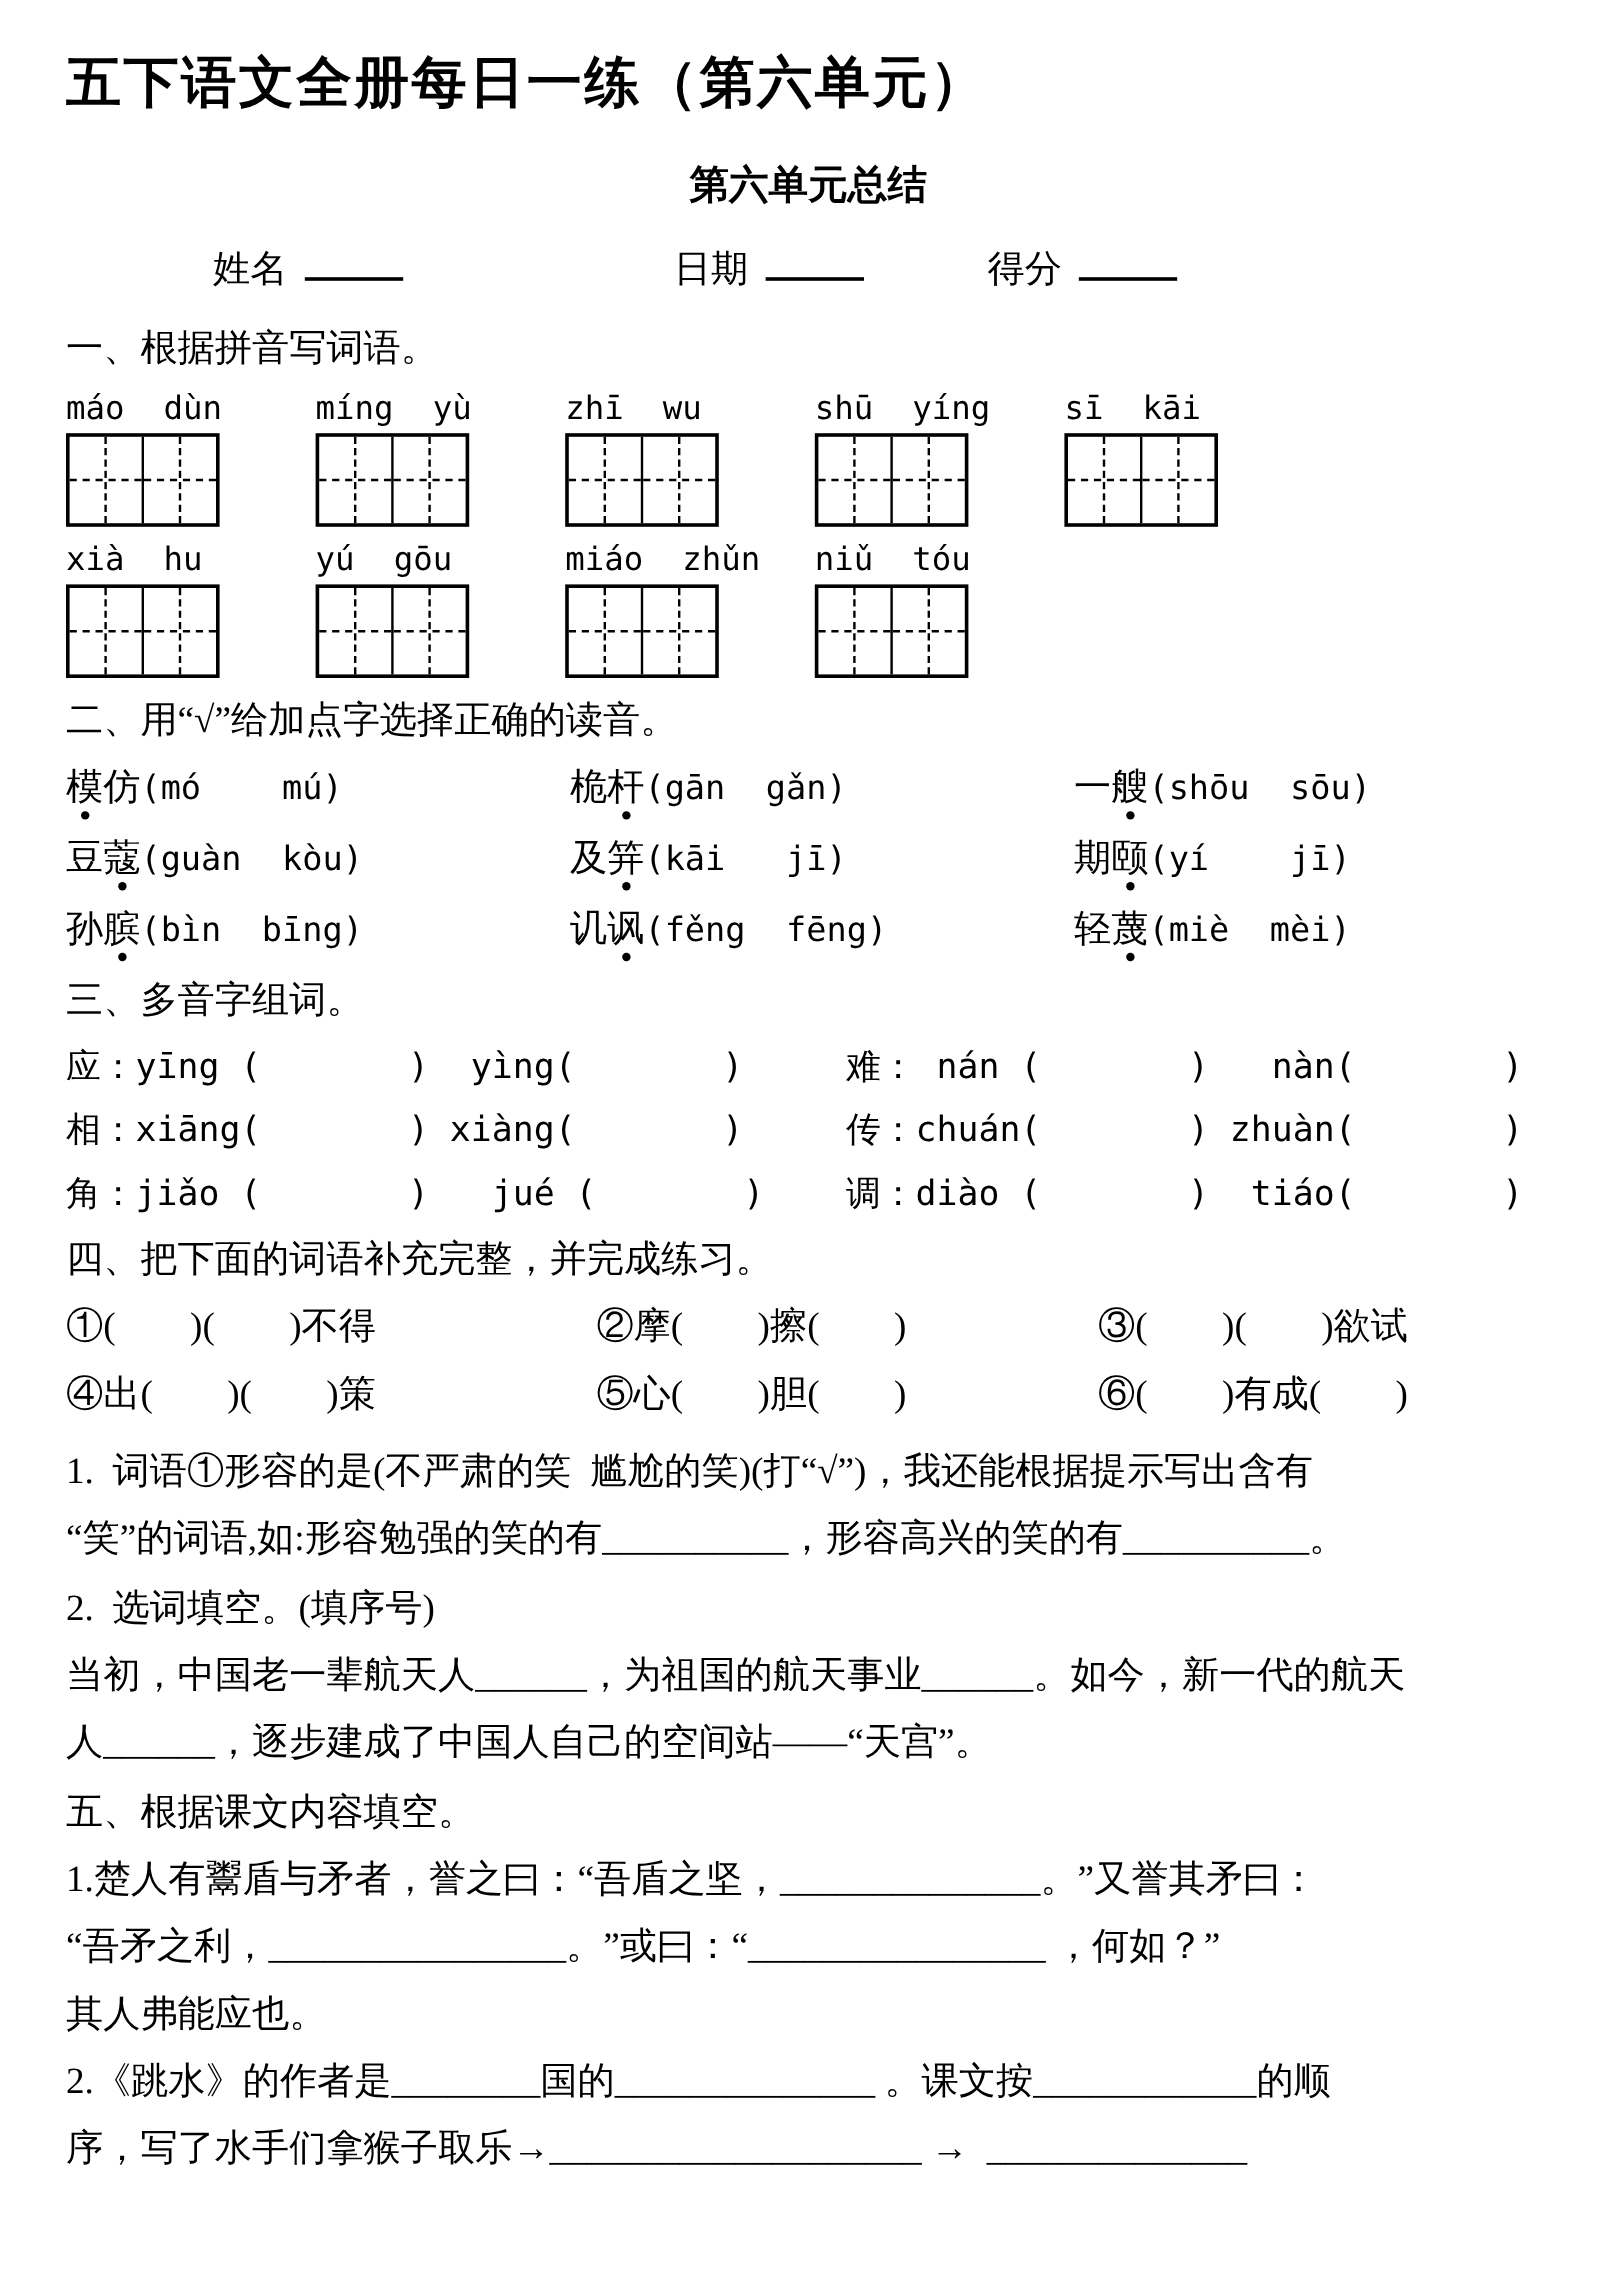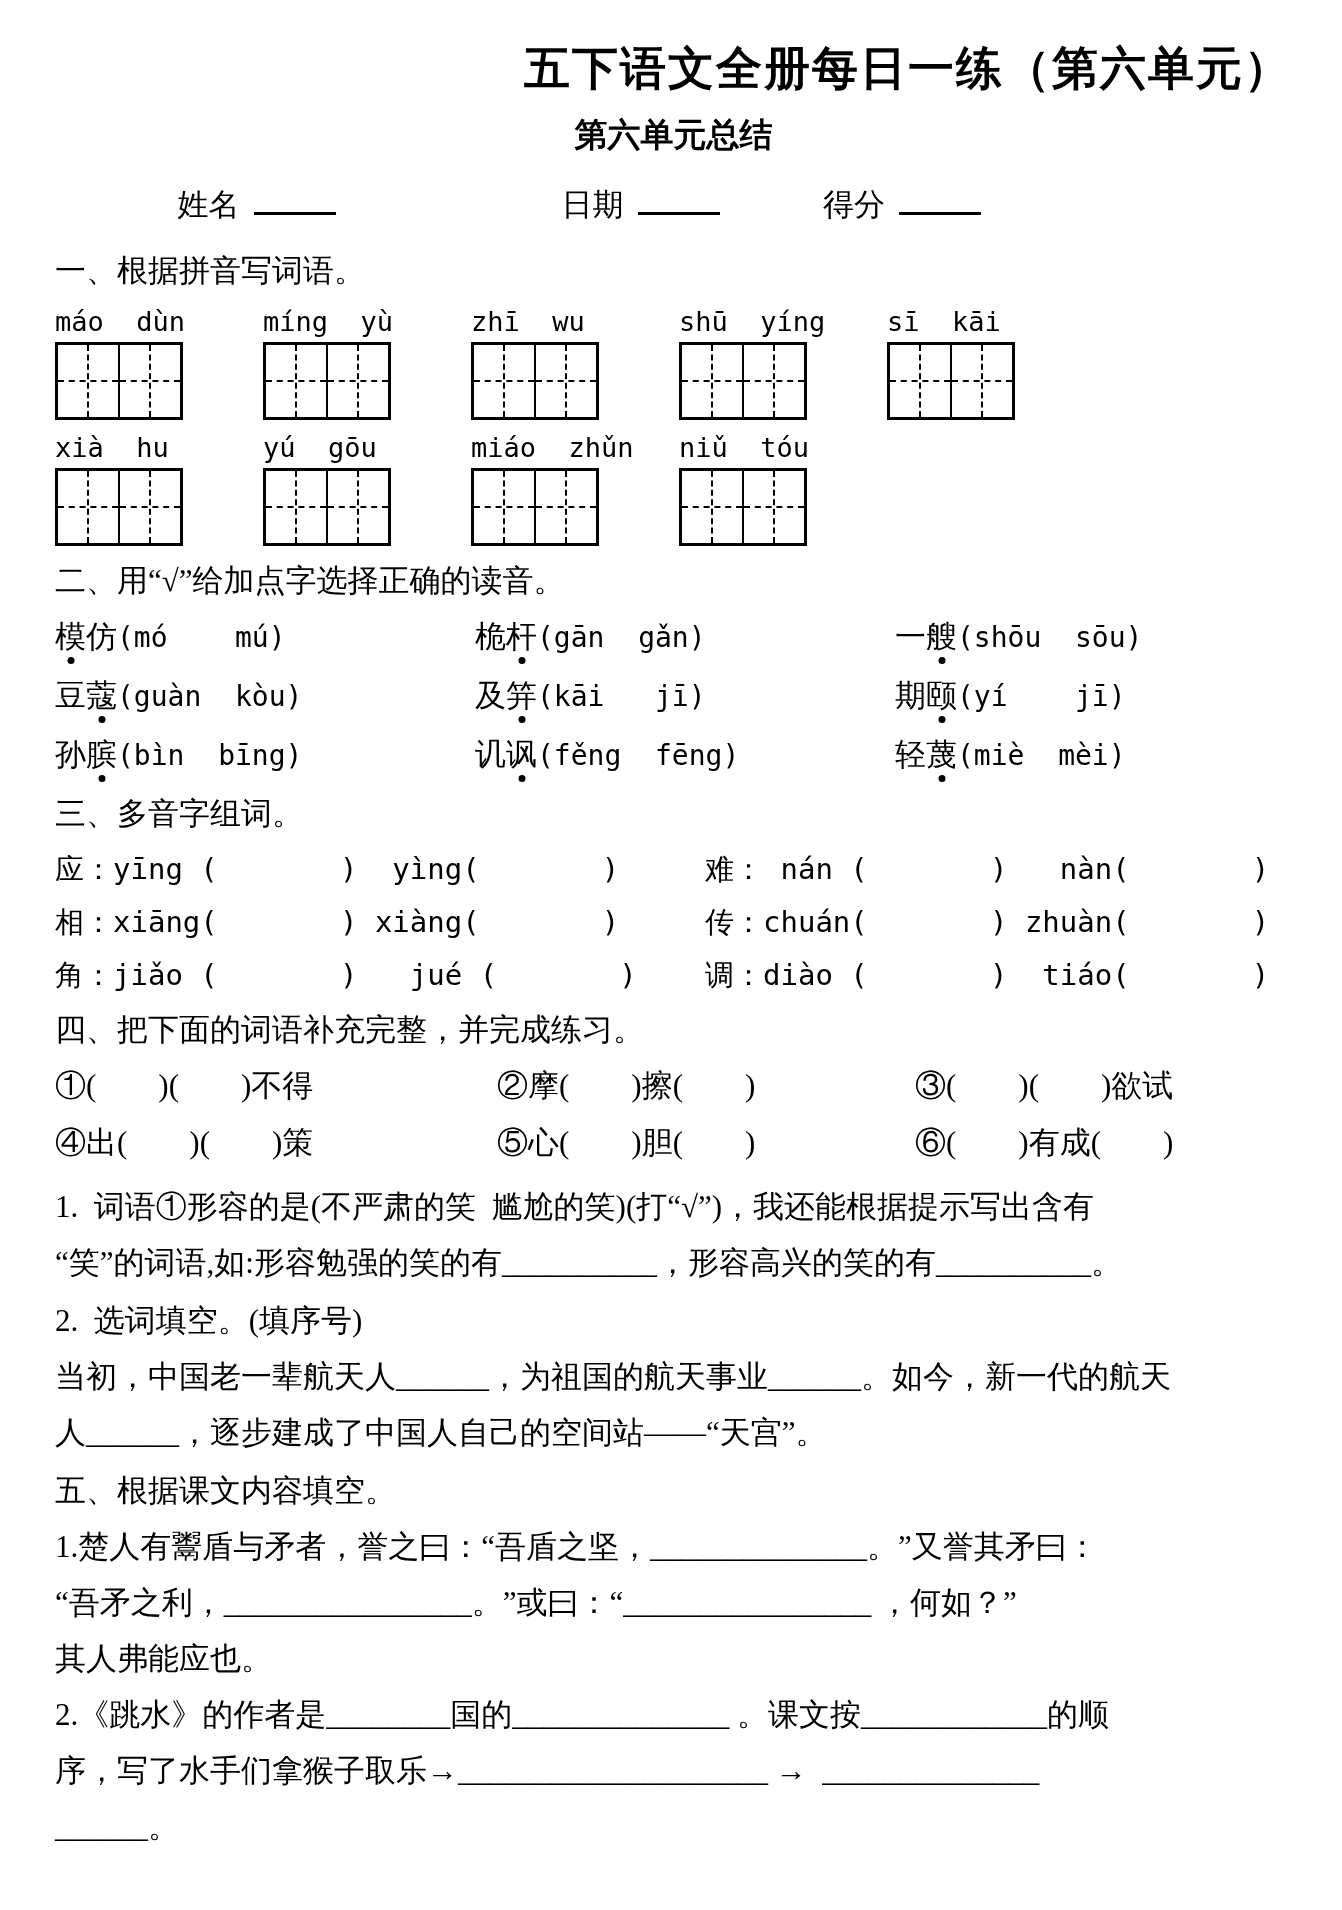--- a/index.html
+++ b/index.html
@@ -3,22 +3,22 @@
 <meta charset="utf-8">
 <style>
   html,body { margin:0; padding:0; background:#e8e8e8; }
   .page {
     width:1342px; height:1910px; margin:0 auto; background:#ffffff;
     box-sizing:border-box; padding:26px 50px 0 55px;
     font-family:"Liberation Serif","DejaVu Serif",serif;
     color:#000; font-size:31px; overflow:hidden;
   }
   h1.title {
-    font-size:46px; font-weight:700; text-align:right;
-    margin:12px 0 13px; letter-spacing:2px;
+    font-size:46px; font-weight:700; text-align:left;
+    margin:12px 0 32px; letter-spacing:2px;
   }
   h2.subtitle { font-size:33px; font-weight:700; text-align:center; margin:0 0 24px; }
   .meta-row { display:flex; margin:0 0 24px; align-items:flex-end;text-align:center; }
   .meta-item { white-space:pre; }
   .meta-item.m1 { width:403px; }
   .meta-item.m2 { width:365px; }
   .blankline { display:inline-block; width:82px; height:30px;
     border-bottom:3px solid #000; margin-left:14px; }
   .heading { margin:14px 0 14px; white-space:pre; }
   
@@ -195,15 +195,14 @@
       <div class="tline">人______，逐步建成了中国人自己的空间站——“天宫”。</div>
     </div>
 
   <div class="tline">五、根据课文内容填空。</div>
   <div class="tblock">
       <div class="tline">1.楚人有鬻盾与矛者，誉之曰：“吾盾之坚，______________。”又誉其矛曰：</div>
       <div class="tline">“吾矛之利，________________。”或曰：“________________ ，何如？”</div>
       <div class="tline">其人弗能应也。</div>
       <div class="tline">2.《跳水》的作者是________国的______________ 。课文按____________的顺</div>
       <div class="tline">序，写了水手们拿猴子取乐→____________________ →  ______________</div>
-      <div class="tline">______。</div>
     </div>
 </div>
 
 </body></html>

